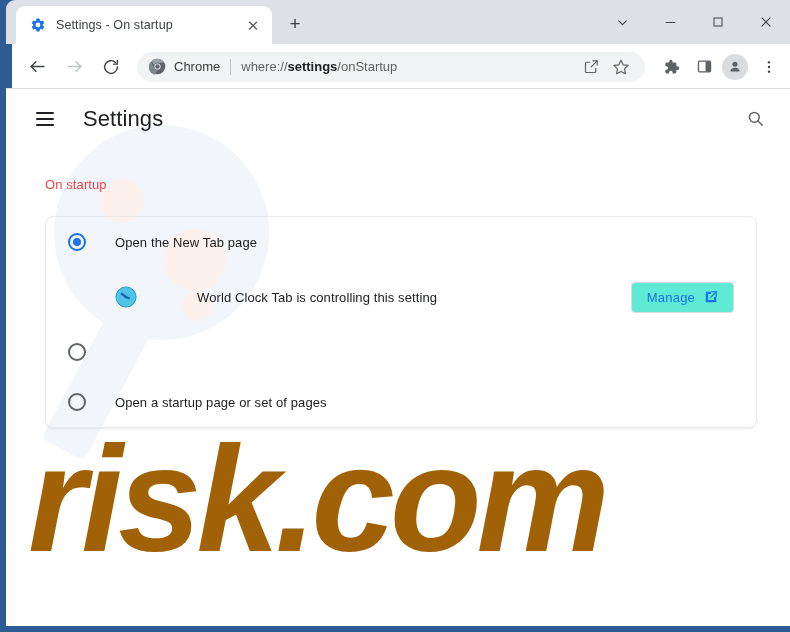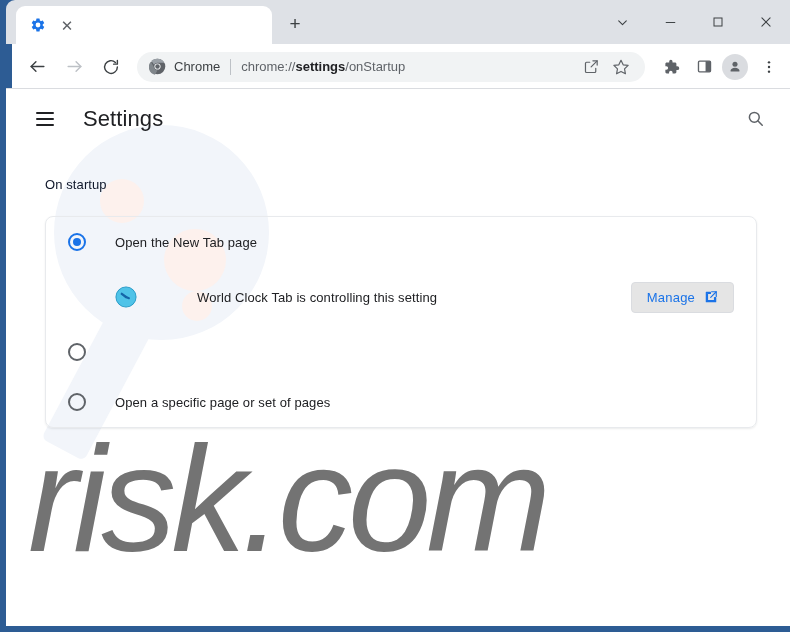--- a/index.html
+++ b/index.html
@@ -228,23 +228,23 @@
     font-style: italic;
     color: #f1f2f4;
     letter-spacing: -16px;
     line-height: 1;
     white-space: nowrap;
   }
   #watermark-risk {
     position: absolute;
     left: 22px; top: 335px;
     font-size: 150px;
-    font-weight: 400;
+    font-weight: 700;
     font-style: italic;
-    color: #737373;
+    color: #a16207;
     letter-spacing: -5px;
     line-height: 1;
     white-space: nowrap;
   }
 
   
   #settings-header {
     position: absolute;
     left: 0; top: 0; right: 0;
     height: 59px;
@@ -278,21 +278,21 @@
     width: 34px; height: 34px;
     display: flex; align-items: center; justify-content: center;
     color: #5f6368;
   }
 
   
   #section-heading {
     position: absolute;
     left: 39px; top: 88px;
     font-size: 13px;
-    color: #0f172a;
+    color: #ef4444;
     z-index: 5;
     letter-spacing: .1px;
   }
 
   #startup-card {
     position: absolute;
     left: 39px; top: 127px;
     width: 712px;
     border: 1px solid #e8eaed;
     border-radius: 8px;
@@ -356,21 +356,21 @@
   #extension-buttons {
     margin-left: auto;
     display: flex;
     align-items: center;
     gap: 8px;
   }
   .ext-btn {
     height: 31px;
     border: 1px solid #dadce0;
     border-radius: 4px;
-    background: #e5e5e5;
+    background: #5eead4;
     color: #1a73e8;
     font-size: 13px;
     font-family: "Liberation Sans", sans-serif;
     font-weight: 500;
     display: flex;
     align-items: center;
     justify-content: center;
     gap: 9px;
     padding: 12px 15px;
     letter-spacing: .2px;
@@ -384,20 +384,21 @@
 <div id="window-frame">
 
   <div id="tab-strip">
 
     <div id="tab">
       <div id="tab-favicon">
         <svg width="16" height="16" viewBox="0 0 24 24" fill="#1a73e8">
           <path d="M19.14 12.94a7.07 7.07 0 000-1.88l2.03-1.58a.5.5 0 00.12-.64l-1.92-3.32a.5.5 0 00-.61-.22l-2.39.96a7.03 7.03 0 00-1.62-.94l-.36-2.54a.5.5 0 00-.5-.42h-3.84a.5.5 0 00-.49.42l-.36 2.54c-.59.24-1.13.56-1.62.94l-2.39-.96a.5.5 0 00-.61.22L2.66 8.84a.5.5 0 00.12.64l2.03 1.58a7.07 7.07 0 000 1.88l-2.03 1.58a.5.5 0 00-.12.64l1.92 3.32c.12.22.39.3.61.22l2.39-.96c.5.38 1.03.7 1.62.94l.36 2.54c.04.24.25.42.49.42h3.84c.25 0 .46-.18.5-.42l.36-2.54c.59-.24 1.12-.56 1.62-.94l2.39.96c.22.08.49 0 .61-.22l1.92-3.32a.5.5 0 00-.12-.64l-2.03-1.58zM12 15.6A3.6 3.6 0 1112 8.4a3.6 3.6 0 010 7.2z"></path>
         </svg>
       </div>
+      <div id="tab-title">Settings - On startup</div>
       <div id="tab-close">✕</div>
     </div>
 
     <div id="new-tab-button">+</div>
 
     <div id="window-controls">
       <div class="win-btn">
         <svg width="13" height="13" viewBox="0 0 24 24" fill="none" stroke="currentColor" stroke-width="2" stroke-linecap="round" stroke-linejoin="round">
             <polyline points="5 9 12 16 19 9"></polyline>
           </svg>
@@ -447,21 +448,21 @@
         <svg width="17" height="17" viewBox="0 0 24 24">
           <circle cx="12" cy="12" r="11" fill="#5f6368"></circle>
           <circle cx="12" cy="12" r="4.4" fill="#f1f3f4"></circle>
           <circle cx="12" cy="12" r="3.1" fill="#5f6368"></circle>
           <path d="M12 1a11 11 0 019.6 5.6H12a5.4 5.4 0 00-4.9 3.1L3.3 4A11 11 0 0112 1z" fill="#9aa0a6"></path>
           <path d="M2.6 5.4l4.6 7.9A5.4 5.4 0 0012 17.4l-3.6 6.2A11 11 0 012.6 5.4z" fill="#80868b"></path>
         </svg>
       </div>
       <span id="omnibox-scheme-label">Chrome</span>
       <span id="omnibox-divider"></span>
-      <span id="omnibox-url"><span>chrome://</span><b>settings</b><span>/onStartup</span></span>
+      <span id="omnibox-url"><span>where://</span><b>settings</b><span>/onStartup</span></span>
 
       <div id="omnibox-actions">
         <div class="omni-icon">
           <svg width="17" height="17" viewBox="0 0 24 24" fill="none" stroke="currentColor" stroke-width="1.7" stroke-linecap="round" stroke-linejoin="round">
             <path d="M14 4h6v6"></path>
               <path d="M20 4l-8.5 8.5"></path>
             <path d="M18 14.5V19a1.5 1.5 0 01-1.5 1.5H5A1.5 1.5 0 013.5 19V7.5A1.5 1.5 0 015 6h4.5"></path>
           </svg>
         </div>
         <div class="omni-icon">
@@ -558,18 +559,18 @@
           </button>
         </span>
       </div>
 
       <div class="option-row">
         <span class="radio"></span>
       </div>
 
       <div class="option-row">
         <span class="radio"></span>
-        <span class="option-label">Open a specific page or set of pages</span>
+        <span class="option-label">Open a startup page or set of pages</span>
       </div>
 
     </div>
   </div>
 </div>
 
 </body></html>

